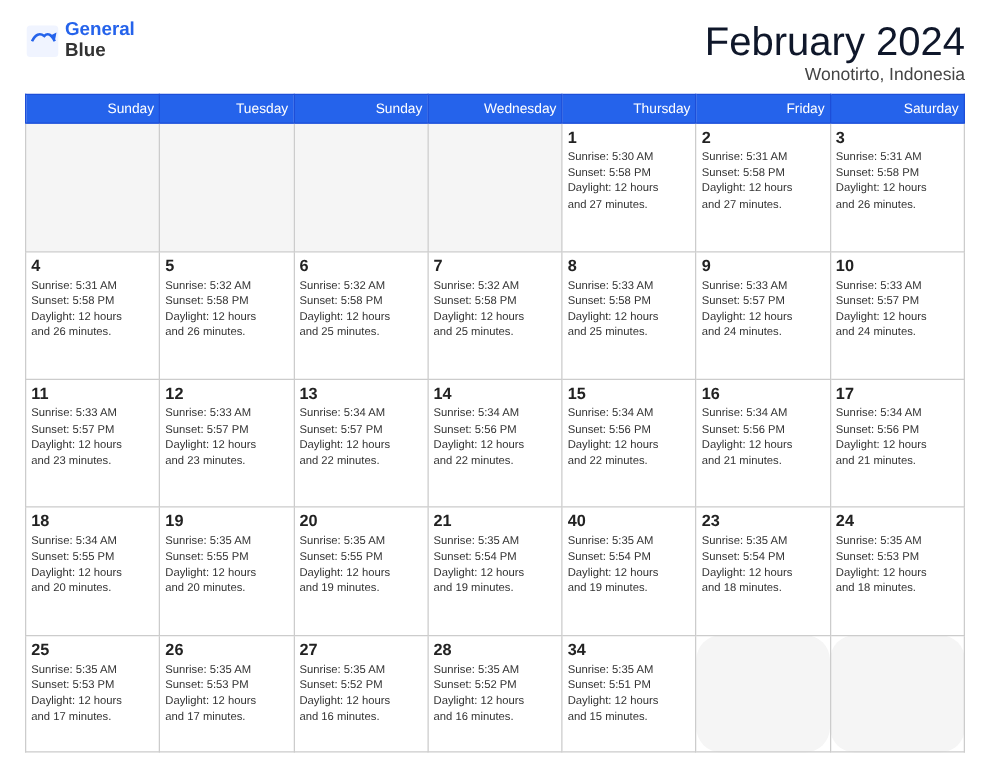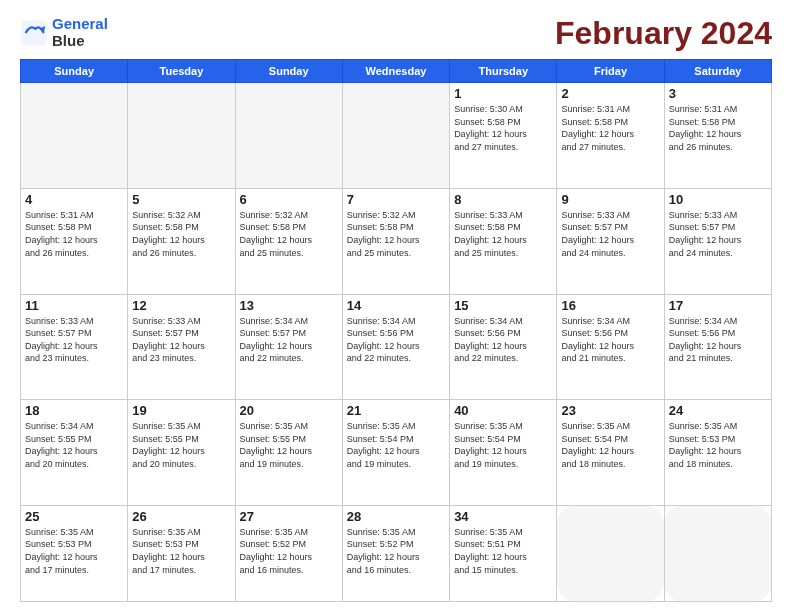--- a/index.html
+++ b/index.html
@@ -37,43 +37,43 @@
     .logo-text .blue { color: #2563eb; }
     .logo-icon {
       width: 28px;
       height: 28px;
     }
     .title-block {
       text-align: right;
     }
     .month-year {
       font-size: 32px;
-      font-weight: bold;
-      color: #7f1d1d;
+      font-weight: normal;
+      color: #0f172a;
       line-height: 1.1;
     }
     .location {
       font-size: 14px;
       color: #444;
     }
     .calendar {
       flex: 1;
       border: 1px solid #ccc;
       border-collapse: collapse;
       width: 100%;
       table-layout: fixed;
       font-size: 10px;
     }
     .calendar th {
       background: #2563eb;
       color: #fff;
       padding: 5px 4px;
-      text-align: center;
+      text-align: right;
       font-size: 11px;
-      font-weight: 700;
+      font-weight: 400;
       border: 1px solid #1d4ed8;
     }
     .calendar td {
       border: 1px solid #ccc;
       vertical-align: top;
       padding: 3px 4px;
       height: 88px;
       background: #fff;
     }
     .calendar td.empty {
@@ -106,20 +106,21 @@
         <path d="M8 20 Q14 8 22 14 Q28 8 34 20" stroke="#2563eb" stroke-width="3" fill="none"></path>
         <path d="M28 14 L36 10 L34 20" fill="#2563eb"></path>
       </svg>
       <div class="logo-text">
         <div><span class="blue">General</span></div>
         <div>Blue</div>
       </div>
     </div>
     <div class="title-block">
       <div class="month-year">February 2024</div>
+      <div class="location">Wonotirto, Indonesia</div>
     </div>
   </div>
 
   <table class="calendar">
     <thead>
       <tr>
         <th>Sunday</th>
         <th>Tuesday</th>
         <th>Sunday</th>
         <th>Wednesday</th>

